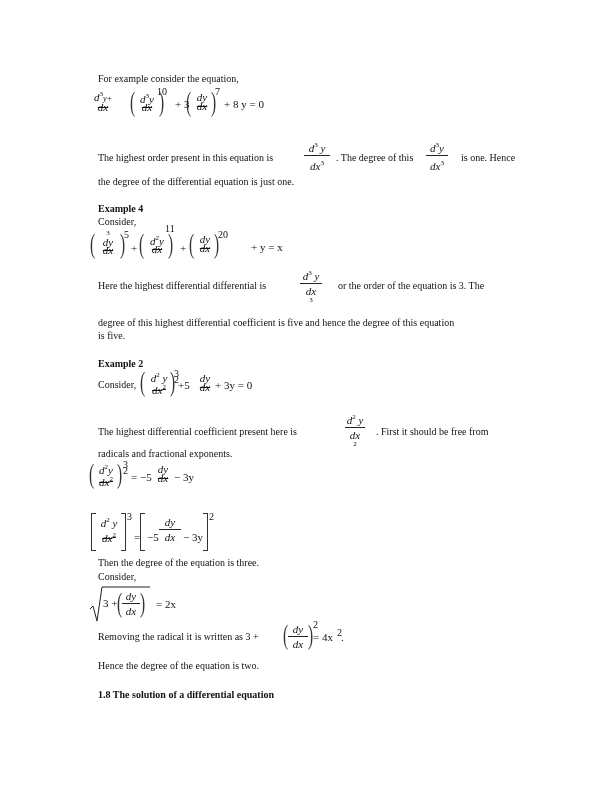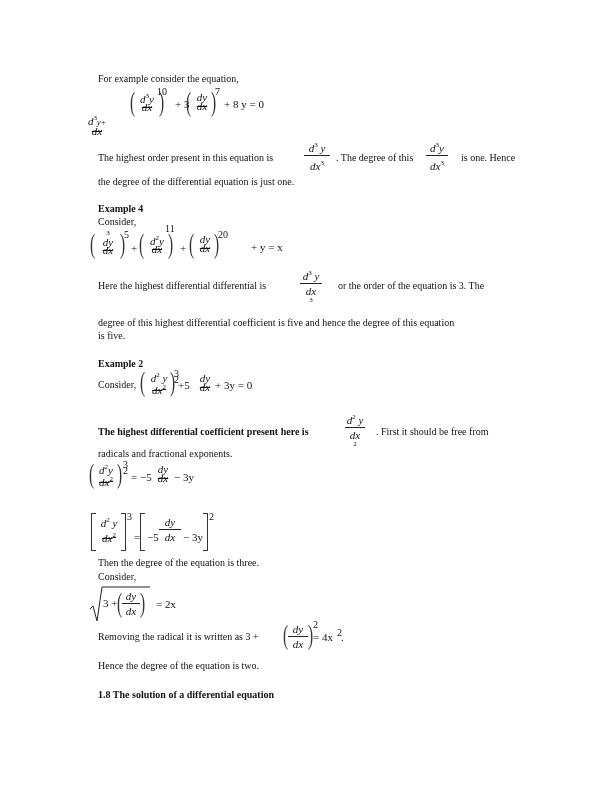--- a/index.html
+++ b/index.html
@@ -18,21 +18,21 @@
   .brk.r { border-left: none; }
   .strike { text-decoration: line-through; }
   .sqrt { position: absolute; }
 </style>
 </head>
 <body>
 
 <div class="t" style="left:90px;top:72px;">For example consider the equation,</div>
 
 <div>
-  <div class="frac" style="left:84px;top:88px;width:26px;margin-top:24px;">
+  <div class="frac" style="left:90px;top:88px;width:26px;">
     <span class="num"><span>d</span><span style="font-size:7px;vertical-align:super;font-style:normal;">3</span><span style="font-size:8px;">y+</span></span>
     <span class="num strike" style="margin-top:-4px;">dx</span>
   </div>
   <div class="paren" style="left:130px;top:88px;">(</div>
   <div class="frac" style="left:136px;top:90px;width:22px;">
     <span class="num"><span>d</span><span style="font-size:7px;font-style:normal;vertical-align:super;">3</span><span>y</span></span>
     <span class="num strike" style="margin-top:-4px;">dx</span>
   </div>
   <div class="paren" style="left:159px;top:88px;">)</div>
   <div class="sup" style="left:157px;top:86px;">10</div>
@@ -114,21 +114,21 @@
   <div class="sup" style="left:174px;top:368px;">3</div>
   <div class="sup" style="left:174px;top:374px;">2</div>
   <div class="m" style="left:178px;top:379px;">+5</div>
   <div class="frac" style="left:197px;top:372px;width:16px;">
     <span class="num">dy</span>
     <span class="num strike" style="margin-top:-3px;">dx</span>
   </div>
   <div class="m" style="left:215px;top:379px;text-align:right;">+ 3y = 0</div>
 </div>
 
-<div class="t" style="left:90px;top:425px;font-weight:bold;">The highest differential coefficient present here is</div>
+<div class="t" style="left:90px;top:425px;">The highest differential coefficient present here is</div>
 <div class="frac" style="left:345px;top:411px;width:20px;">
   <span class="num"><span>d</span><span style="font-size:7px;font-style:normal;vertical-align:super;">2</span> <span>y</span></span>
   <span class="bar"></span>
   <span class="num">dx</span>
   <span style="display:block;font-size:7px;line-height:7px;">2</span>
 </div>
 <div class="t" style="left:368px;top:425px;">. First it should be free from</div>
 <div class="t" style="left:90px;top:447px;">radicals and fractional exponents.</div>
 
 <div>

